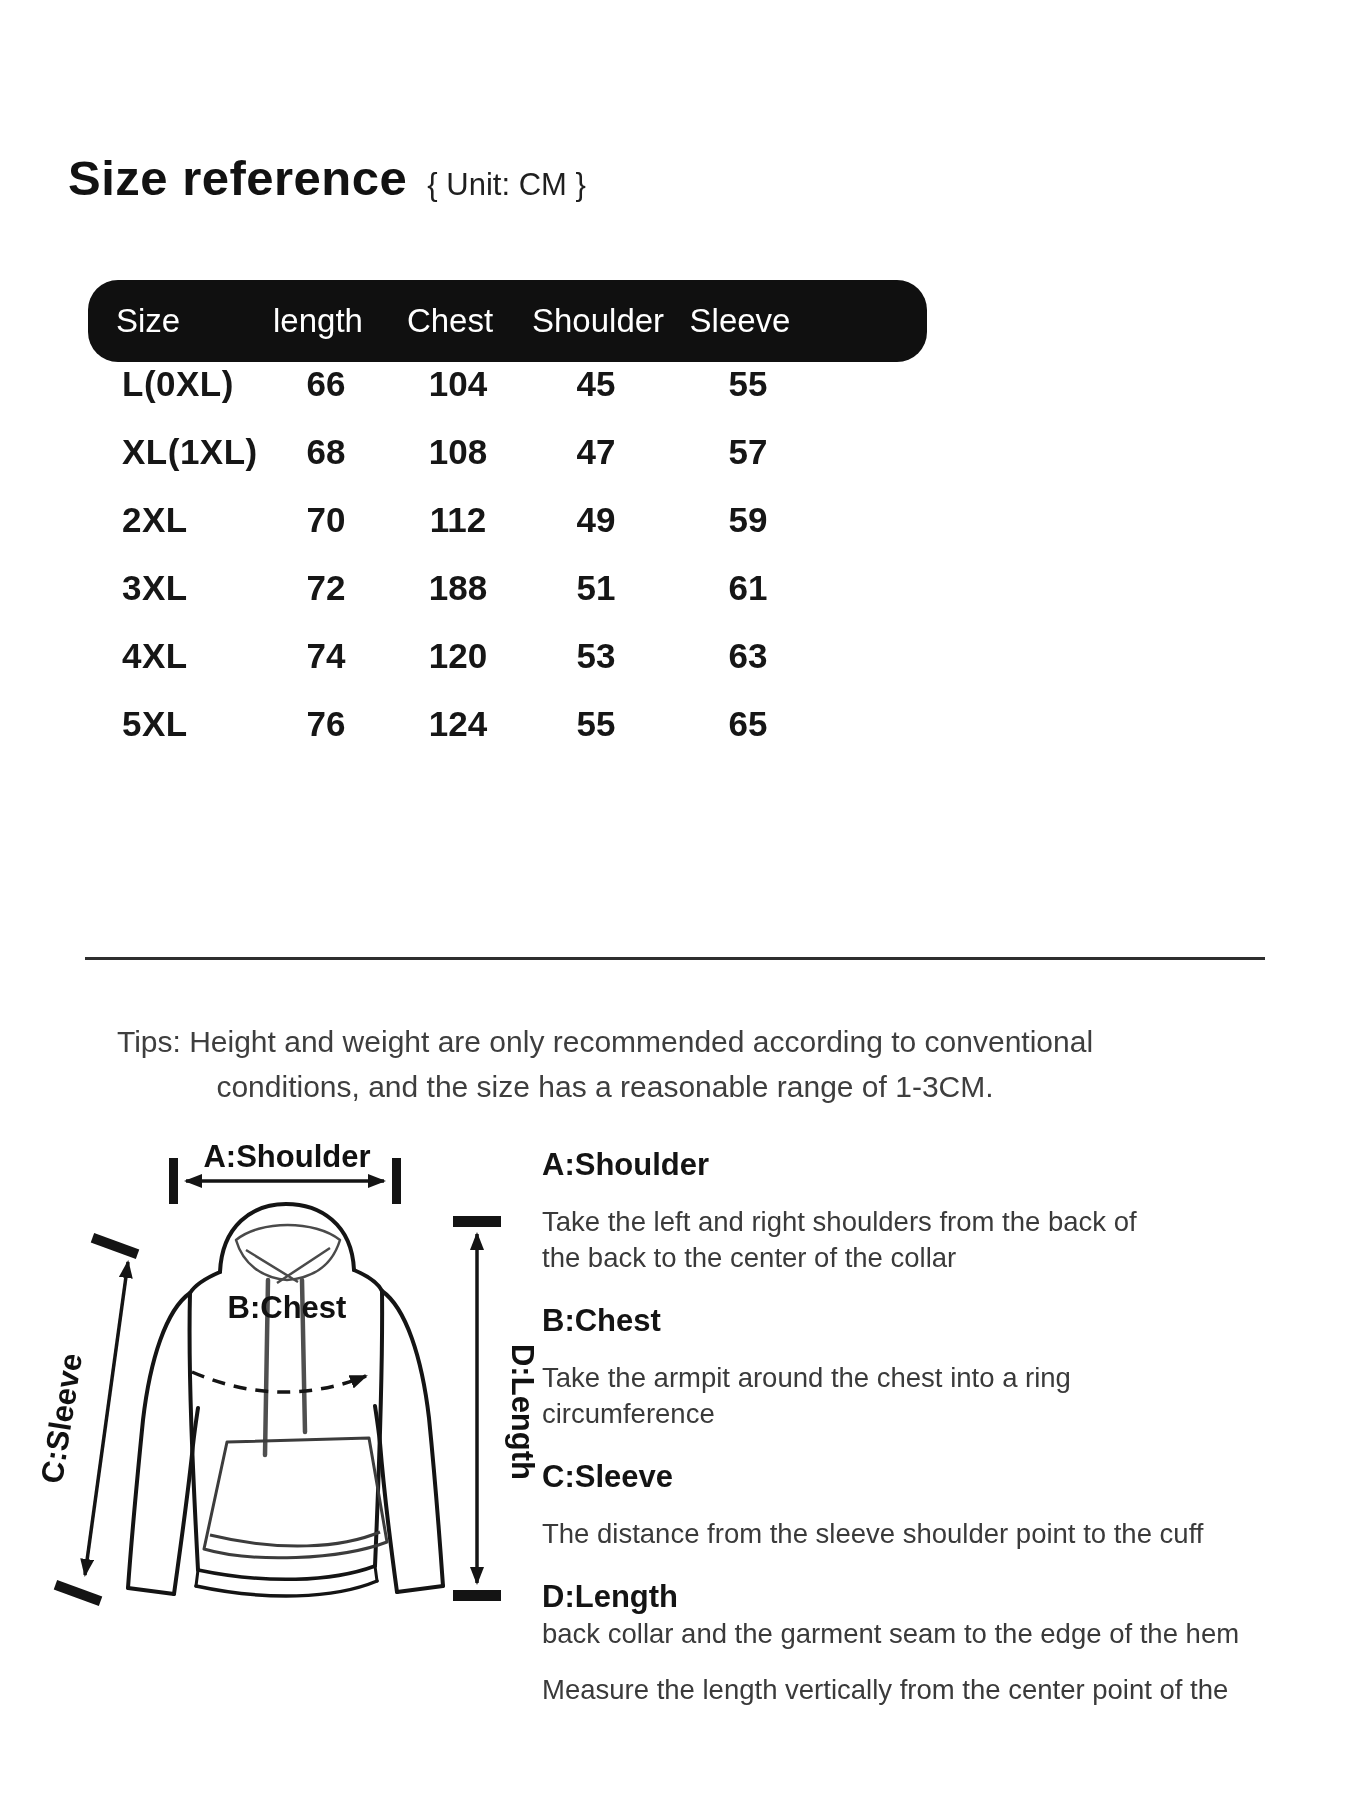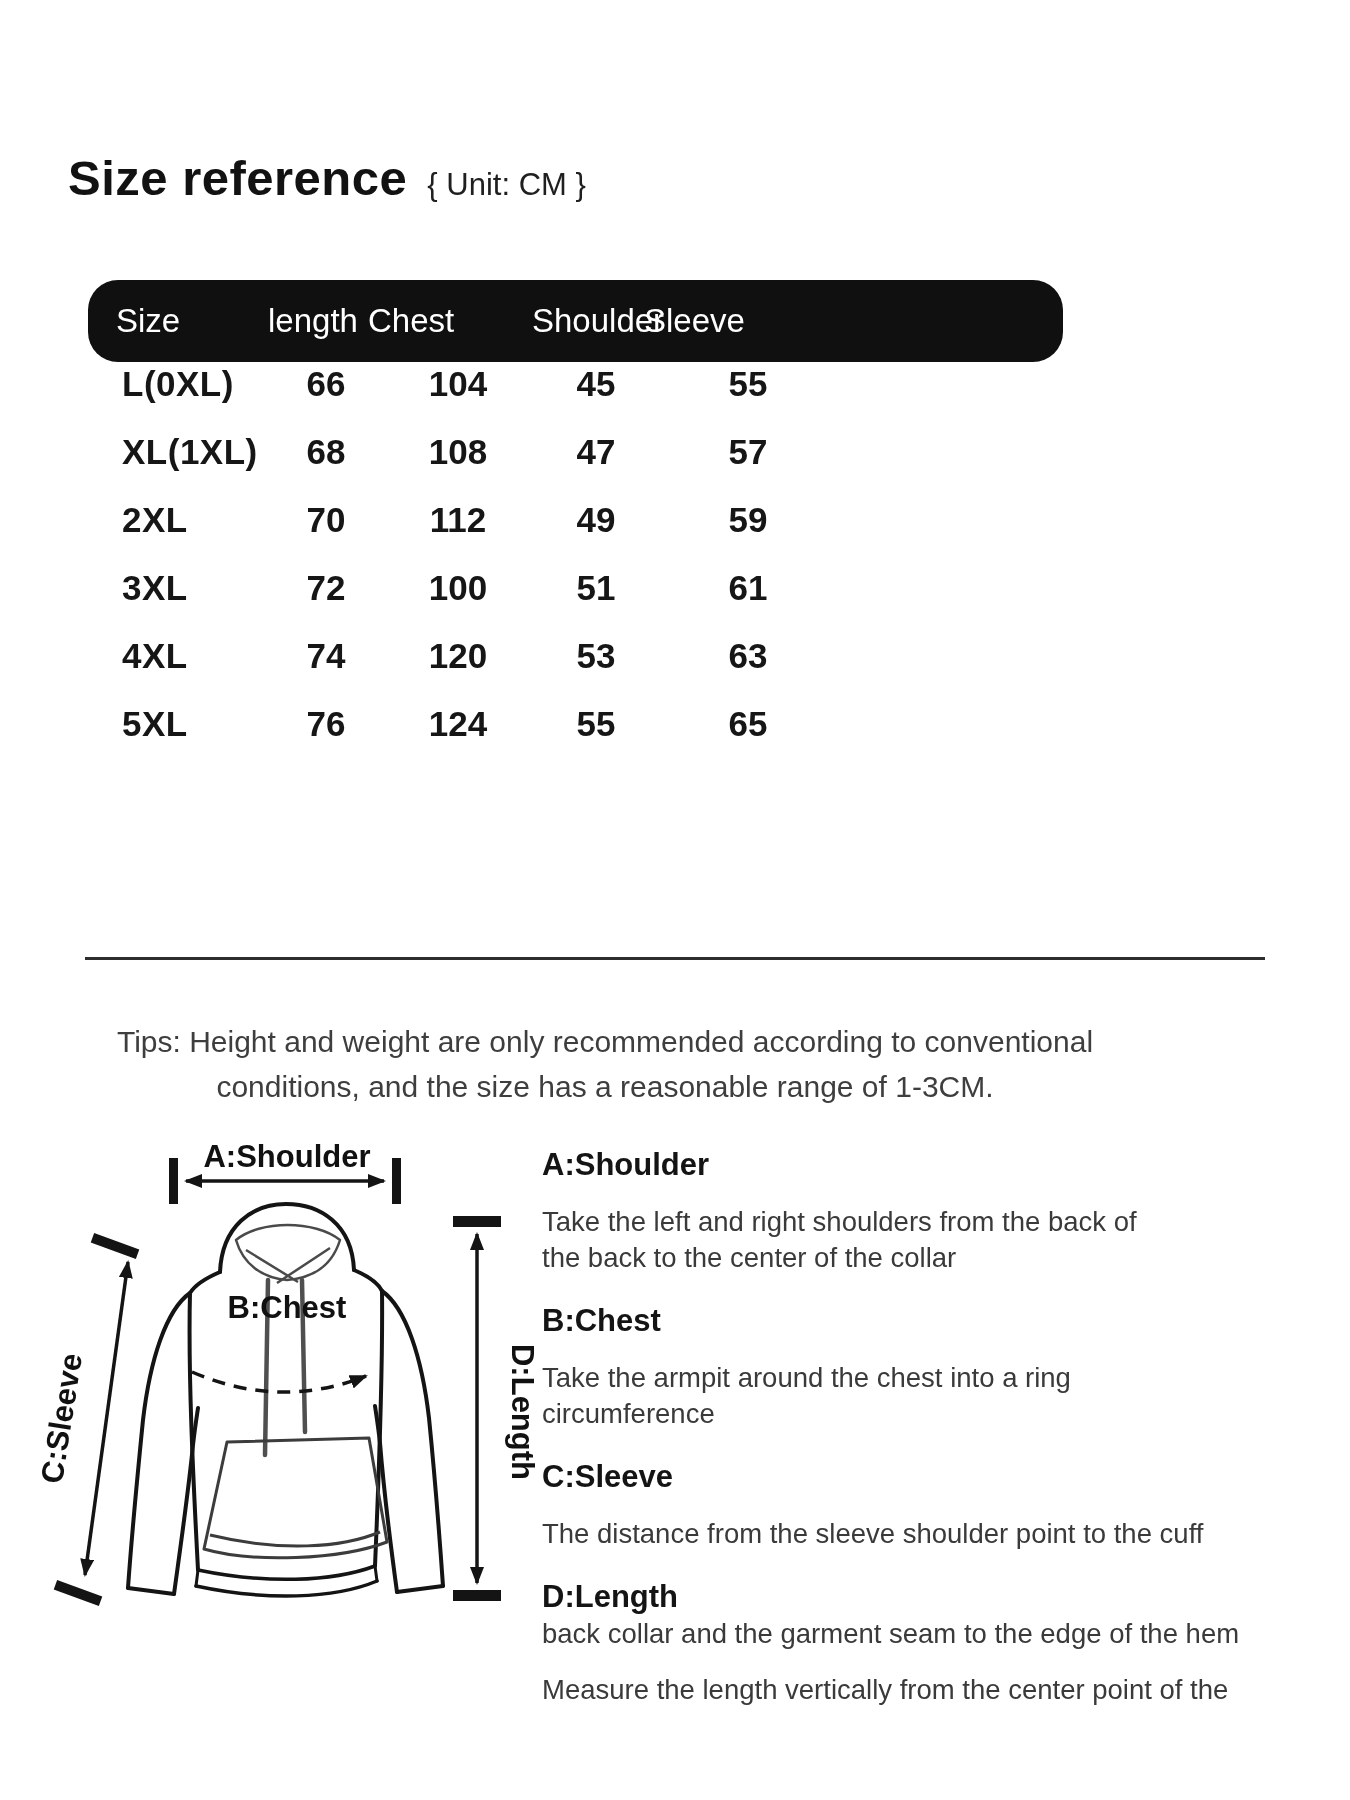--- a/index.html
+++ b/index.html
@@ -7,25 +7,25 @@
     width:1350px;height:1800px;position:relative;background:#ffffff;
     font-family:"Liberation Sans", sans-serif;color:#141414;overflow:hidden;
   }
   
   .title-wrap{position:absolute;left:68px;top:150px;display:flex;align-items:baseline;white-space:nowrap;}
   .title-main{font-size:49px;font-weight:800;letter-spacing:0.5px;color:#121212;}
   .title-unit{font-size:31px;font-weight:400;color:#1f1f1f;margin-left:20px;}
 
   
   .thead{
-    position:absolute;left:88px;top:280px;width:975px;height:82px;
+    position:absolute;left:88px;top:280px;width:839px;height:82px;
     background:#101010;border-radius:30px;display:grid;
     grid-template-columns:180px 100px 164px 112px 192px;align-items:center;
   }
-  .thead .hcell{color:#fff;font-size:33px;font-weight:400;}
+  .thead .hcell{color:#fff;font-size:33px;font-weight:400;text-align:center;}
   .thead .hcell.size{text-align:left;padding-left:28px;}
   .tbody{position:absolute;left:96px;top:350px;width:927px;}
   .trow{display:grid;grid-template-columns:180px 100px 164px 112px 192px;height:68px;align-items:center;}
   .tcell{font-size:35px;font-weight:700;text-align:center;color:#161616;}
   .tcell.size{text-align:left;padding-left:26px;letter-spacing:0.5px;}
 
   
   .divider{position:absolute;left:85px;top:957px;width:1180px;height:3px;background:#2e2e2e;}
   .tips{position:absolute;left:30px;top:1019px;width:1150px;text-align:center;
         font-size:30px;line-height:45px;color:#3e3e3e;}
@@ -78,21 +78,21 @@
     <div class="tcell size">2XL</div>
     <div class="tcell">70</div>
     <div class="tcell">112</div>
     <div class="tcell">49</div>
     <div class="tcell">59</div>
   </div>
 
   <div class="trow">
     <div class="tcell size">3XL</div>
     <div class="tcell">72</div>
-    <div class="tcell">100</div>
+    <div class="tcell">188</div>
     <div class="tcell">51</div>
     <div class="tcell">61</div>
   </div>
 
   <div class="trow">
     <div class="tcell size">4XL</div>
     <div class="tcell">74</div>
     <div class="tcell">120</div>
     <div class="tcell">53</div>
     <div class="tcell">63</div>

